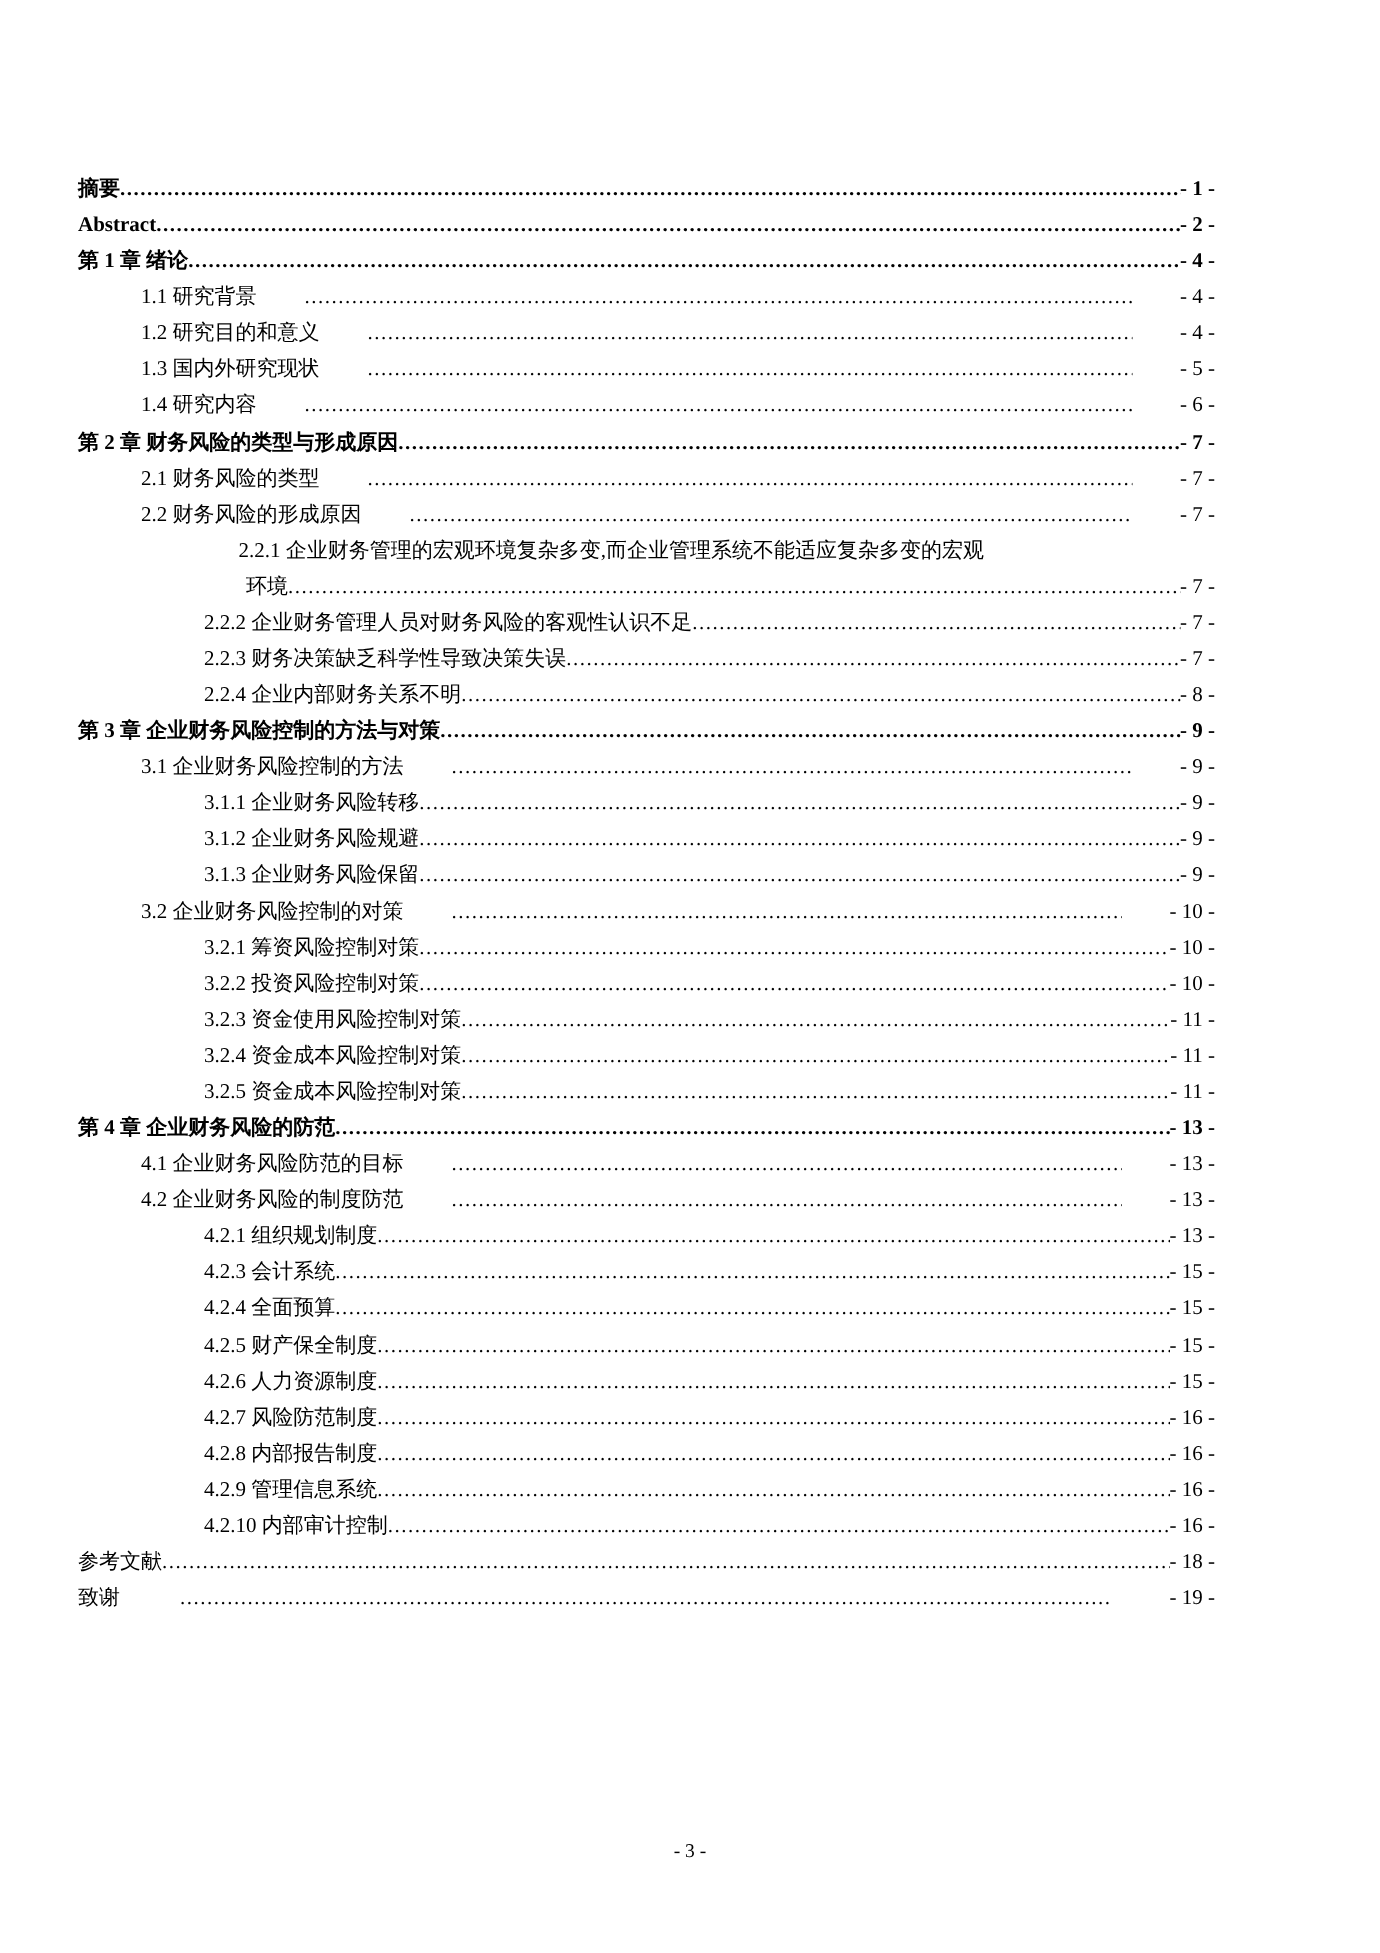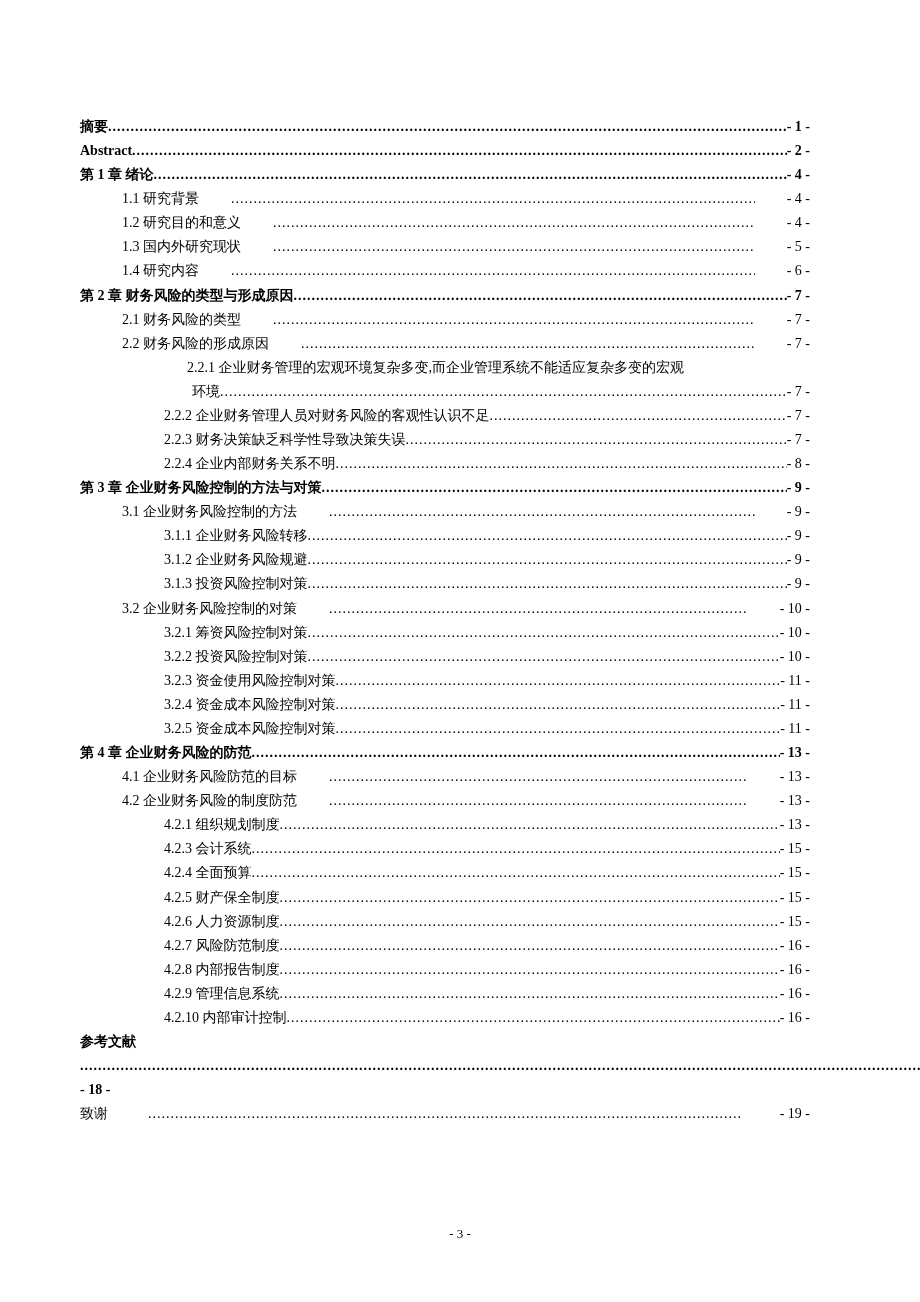--- a/index.html
+++ b/index.html
@@ -6,21 +6,21 @@
     body {
       background: #fff;
       width: 920px;
       height: 1302px;
       font-family: "SimSun", "宋体", serif;
       font-size: 14px;
       color: #000;
       position: relative;
     }
     .page {
-      padding: 115px 110px 0 80px;
+      padding: 115px 110px 0 52px;
     }
     .toc-line {
       display: flex;
       align-items: baseline;
       line-height: 1.72;
       white-space: nowrap;
     }
     .toc-label {
       flex: 0 0 auto;
     }
@@ -149,21 +149,21 @@
       <span class="toc-label">3.1.1 企业财务风险转移</span>
       <span class="toc-dots"></span>
       <span class="toc-page">- 9 -</span>
     </div>
     <div class="toc-line lvl2">
       <span class="toc-label">3.1.2 企业财务风险规避</span>
       <span class="toc-dots"></span>
       <span class="toc-page">- 9 -</span>
     </div>
     <div class="toc-line lvl2">
-      <span class="toc-label">3.1.3 投资风险控制对策</span>
+      <span class="toc-label">3.1.3 企业财务风险保留</span>
       <span class="toc-dots"></span>
       <span class="toc-page">- 9 -</span>
     </div>
     <div class="toc-line lvl1">
       <span class="toc-label">3.2  企业财务风险控制的对策</span>
       <span class="toc-dots"></span>
       <span class="toc-page">- 10 -</span>
     </div>
     <div class="toc-line lvl2">
       <span class="toc-label">3.2.1  筹资风险控制对策</span>
@@ -243,21 +243,21 @@
     <div class="toc-line lvl2">
       <span class="toc-label">4.2.9 管理信息系统</span>
       <span class="toc-dots"></span>
       <span class="toc-page">- 16 -</span>
     </div>
     <div class="toc-line lvl2">
       <span class="toc-label">4.2.10 内部审计控制</span>
       <span class="toc-dots"></span>
       <span class="toc-page">- 16 -</span>
     </div>
-    <div class="toc-line lvl0" style="font-weight: bold; flex-direction: column;">
+    <div class="toc-line lvl0" style="font-weight: normal;">
       <span class="toc-label">参考文献</span>
       <span class="toc-dots"></span>
       <span class="toc-page">- 18 -</span>
     </div>
     <div class="toc-line lvl0" style="font-weight: normal; gap: 40px;">
       <span class="toc-label">致谢</span>
       <span class="toc-dots"></span>
       <span class="toc-page">- 19 -</span>
     </div>
   </div>

